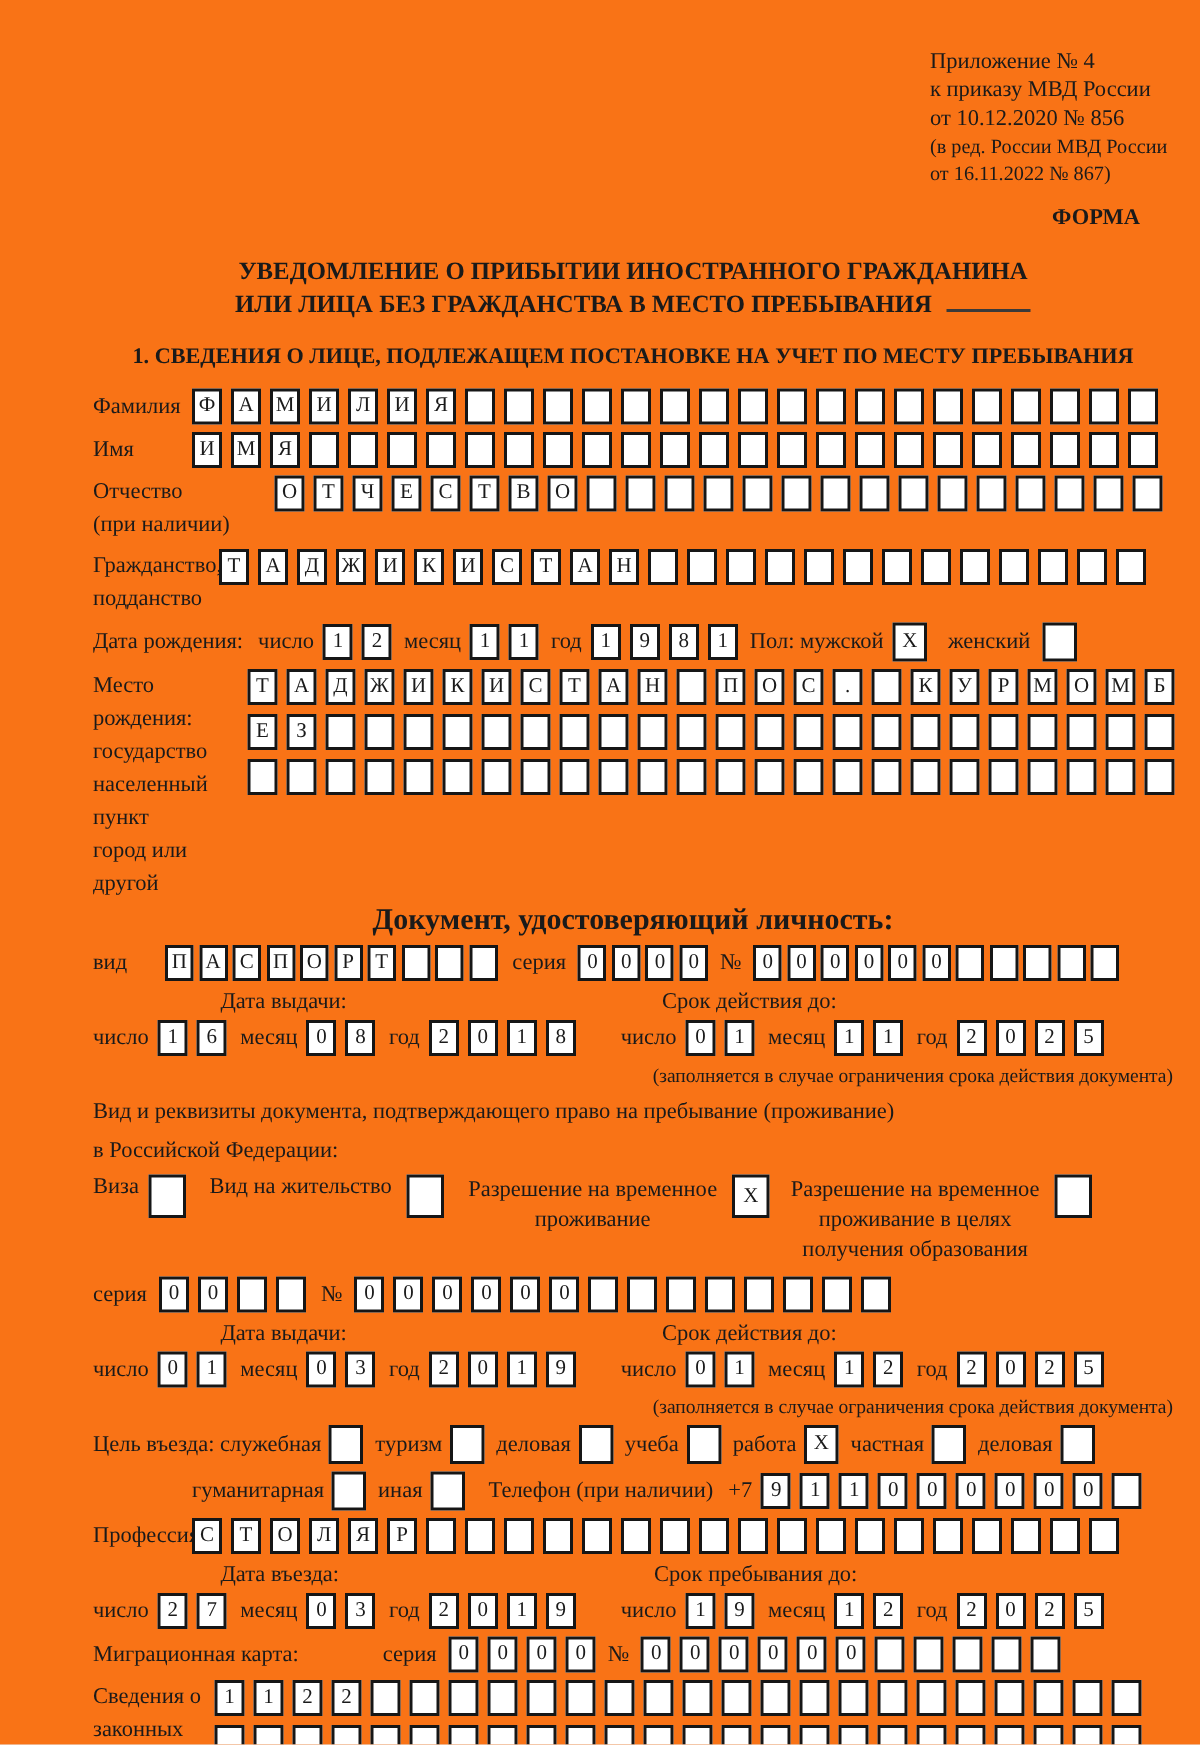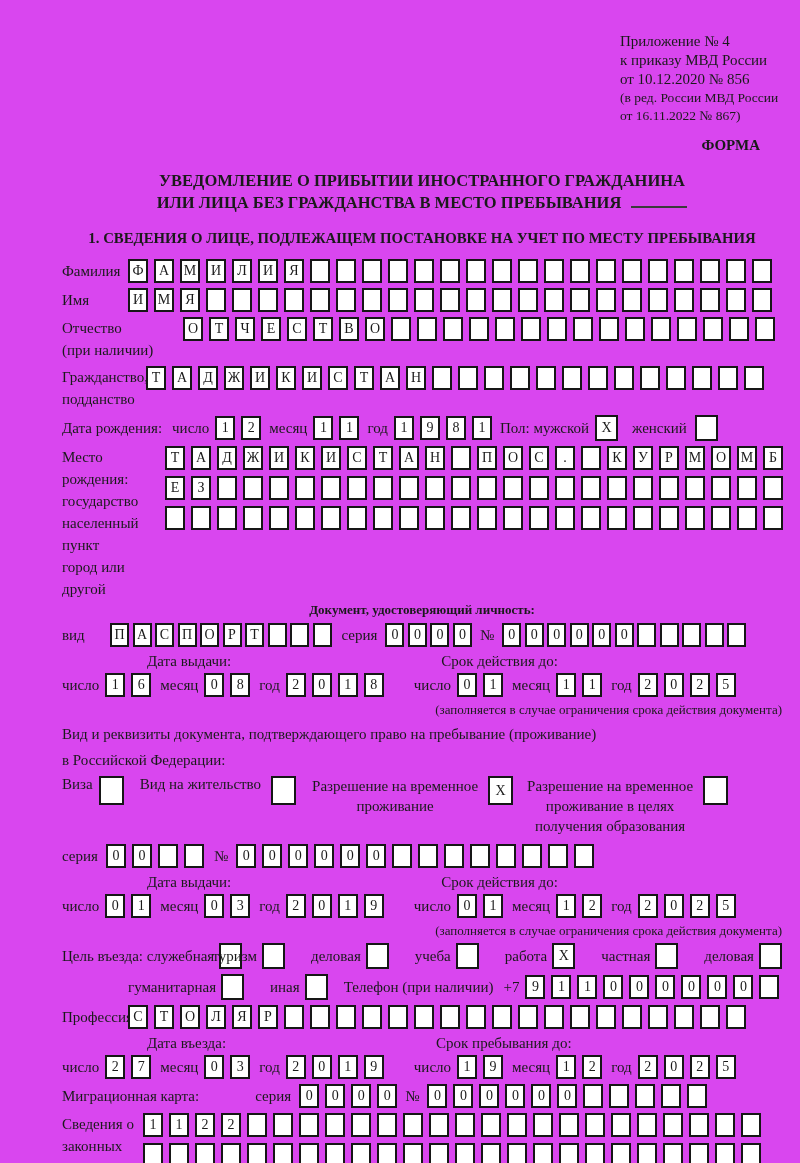--- a/index.html
+++ b/index.html
@@ -1,19 +1,19 @@
 <!DOCTYPE html>
 <html><head>
 <meta charset="utf-8">
 <style>
   * { box-sizing: border-box; margin: 0; padding: 0; }
   html,body { background:#e8e8e8; }
   .page {
     width: 800px; height: 1163px; margin: 0 auto; overflow: hidden;
-    background: #d946ef; color: #1a1a1a;
+    background: #f97316; color: #1a1a1a;
     font-family: "Liberation Serif", "DejaVu Serif", serif;
     font-size: 15px;
     padding: 32px 18px 0 62px;
   }
   .appendix { margin-left: 558px; line-height: 19px; white-space: nowrap; }
   .appendix .small { font-size: 13.5px; line-height: 18px; }
   .forma { text-align: right; padding-right: 22px; font-weight: bold; margin-top: 12px; font-size: 15px; }
   .title { text-align: center; font-weight: bold; font-size: 16.5px; line-height: 22px; margin-top: 16px; }
   .blank { display: inline-block; width: 56px; height: 13px; border-bottom: 2.5px solid #3a3a3a; margin-left: 10px; }
   .sect { margin-top: 16px; margin-bottom: 12px; text-align: center; font-weight: bold; font-size: 14.8px; white-space: nowrap; }
@@ -38,33 +38,33 @@
   .cbL .cell { width: 25px; height: 29px; margin-right: 0; }
 
   .mr6 { margin-right: 6px; } .mr8 { margin-right: 8px; } .mr10 { margin-right: 10px; text-align: right; }
   .ml8 { margin-left: 8px; } .ml10 { margin-left: 10px; } .ml14 { margin-left: 14px; } .ml16 { margin-left: 16px; }
   .mt4 { margin-top: 4px; } .mt8 { margin-top: 8px; }
 
   .grp { display: flex; align-items: flex-start; margin-bottom: 2px; }
   .colboxes .boxes { display: flex; margin-bottom: 6px; }
   .colboxes .boxes:last-child { margin-bottom: 0; }
 
-  .dochead { text-align: center; font-weight: bold; font-size: 13px; margin: 2px 0 5px 0; }
+  .dochead { text-align: center; font-weight: bold; font-size: 20px; margin: 2px 0 5px 0; }
   .dheads { display: flex; margin-bottom: 3px; line-height: 18px; }
   .dh1 { margin-left: 85px; }
   .dh2 { margin-left: 210px; }
   .dgroup { display: inline-flex; align-items: center; }
   .g2 { margin-left: 30px; }
   .dgroup .lbl { margin-right: 6px; }
   .dgroup .mid { margin-left: 9px; }
   .note { text-align: right; font-size: 13px; margin: 1px 0 4px 0; line-height: 16px; }
 
   .rts { line-height: 24px; margin-bottom: 2px; }
   .permcol { display: flex; flex-direction: column; align-items: center; text-align: center; line-height: 20px; flex: none; }
-  .pair { display: inline-flex; align-items: center; margin-left: 26px; }
+  .pair { display: inline-flex; align-items: center; margin-left: 8px; }
   .pair .lbl { margin-right: 5px; }
   .pair:first-child { margin-left: 0; }
   .lblcol.reps span { line-height: 22px; }
 </style>
 </head>
 <body>
 
 <div class="page">
 
   <div class="appendix">

